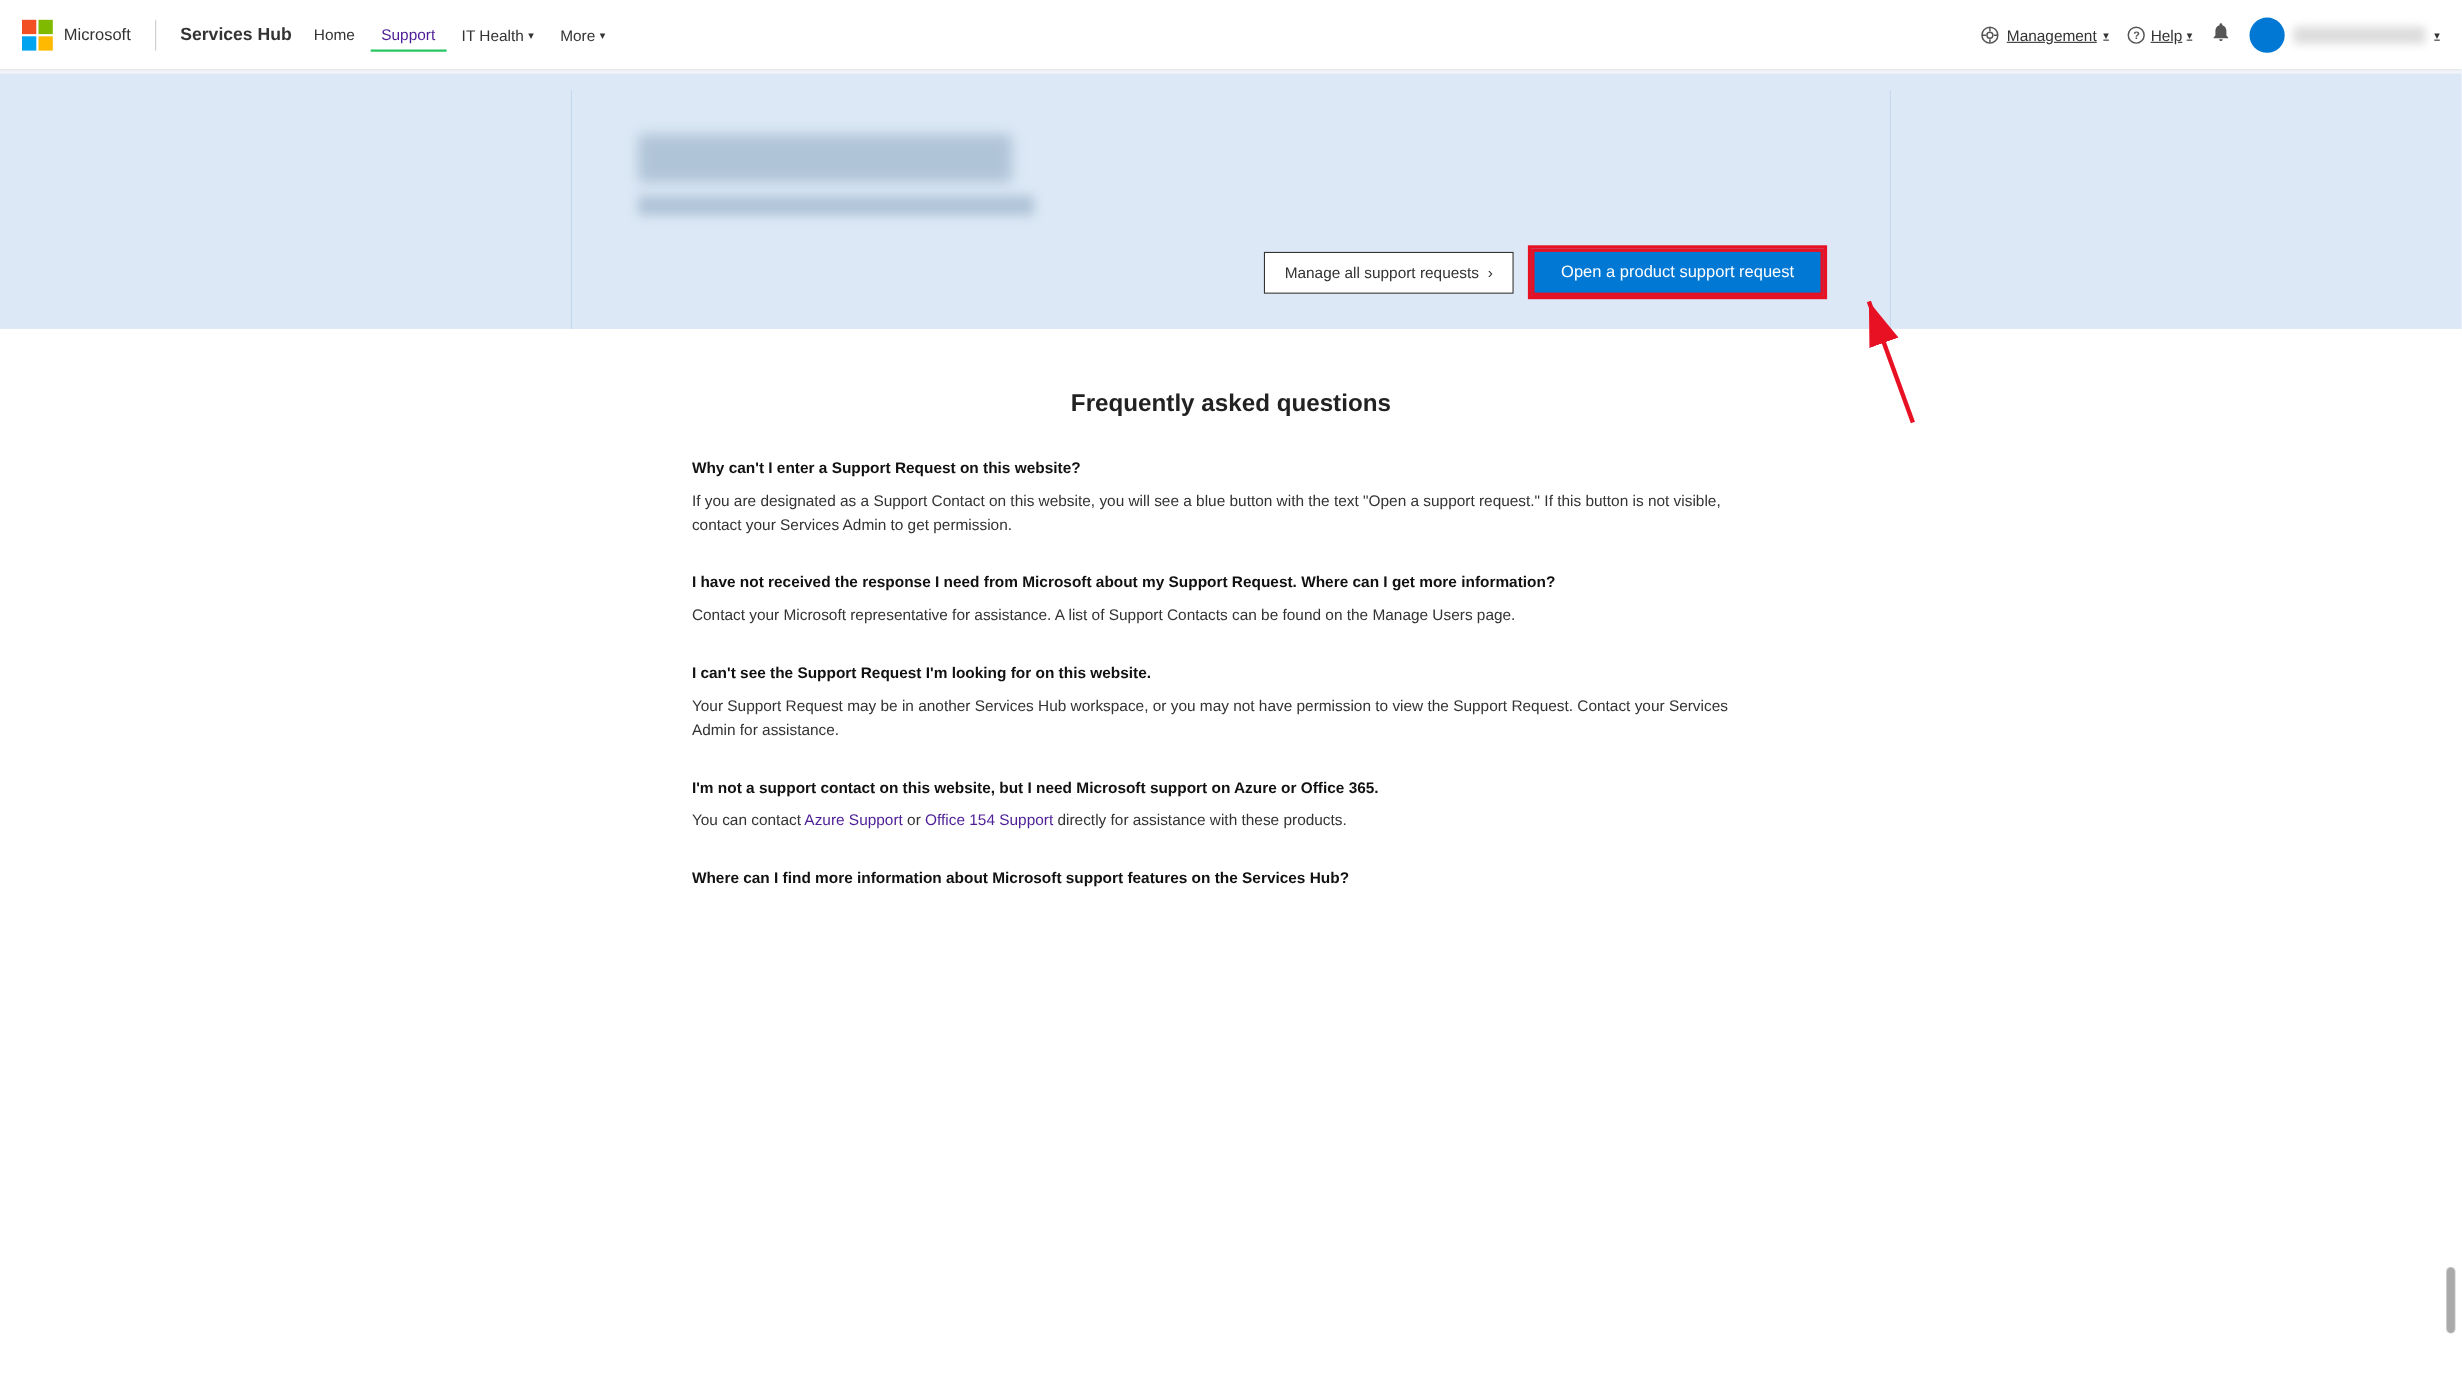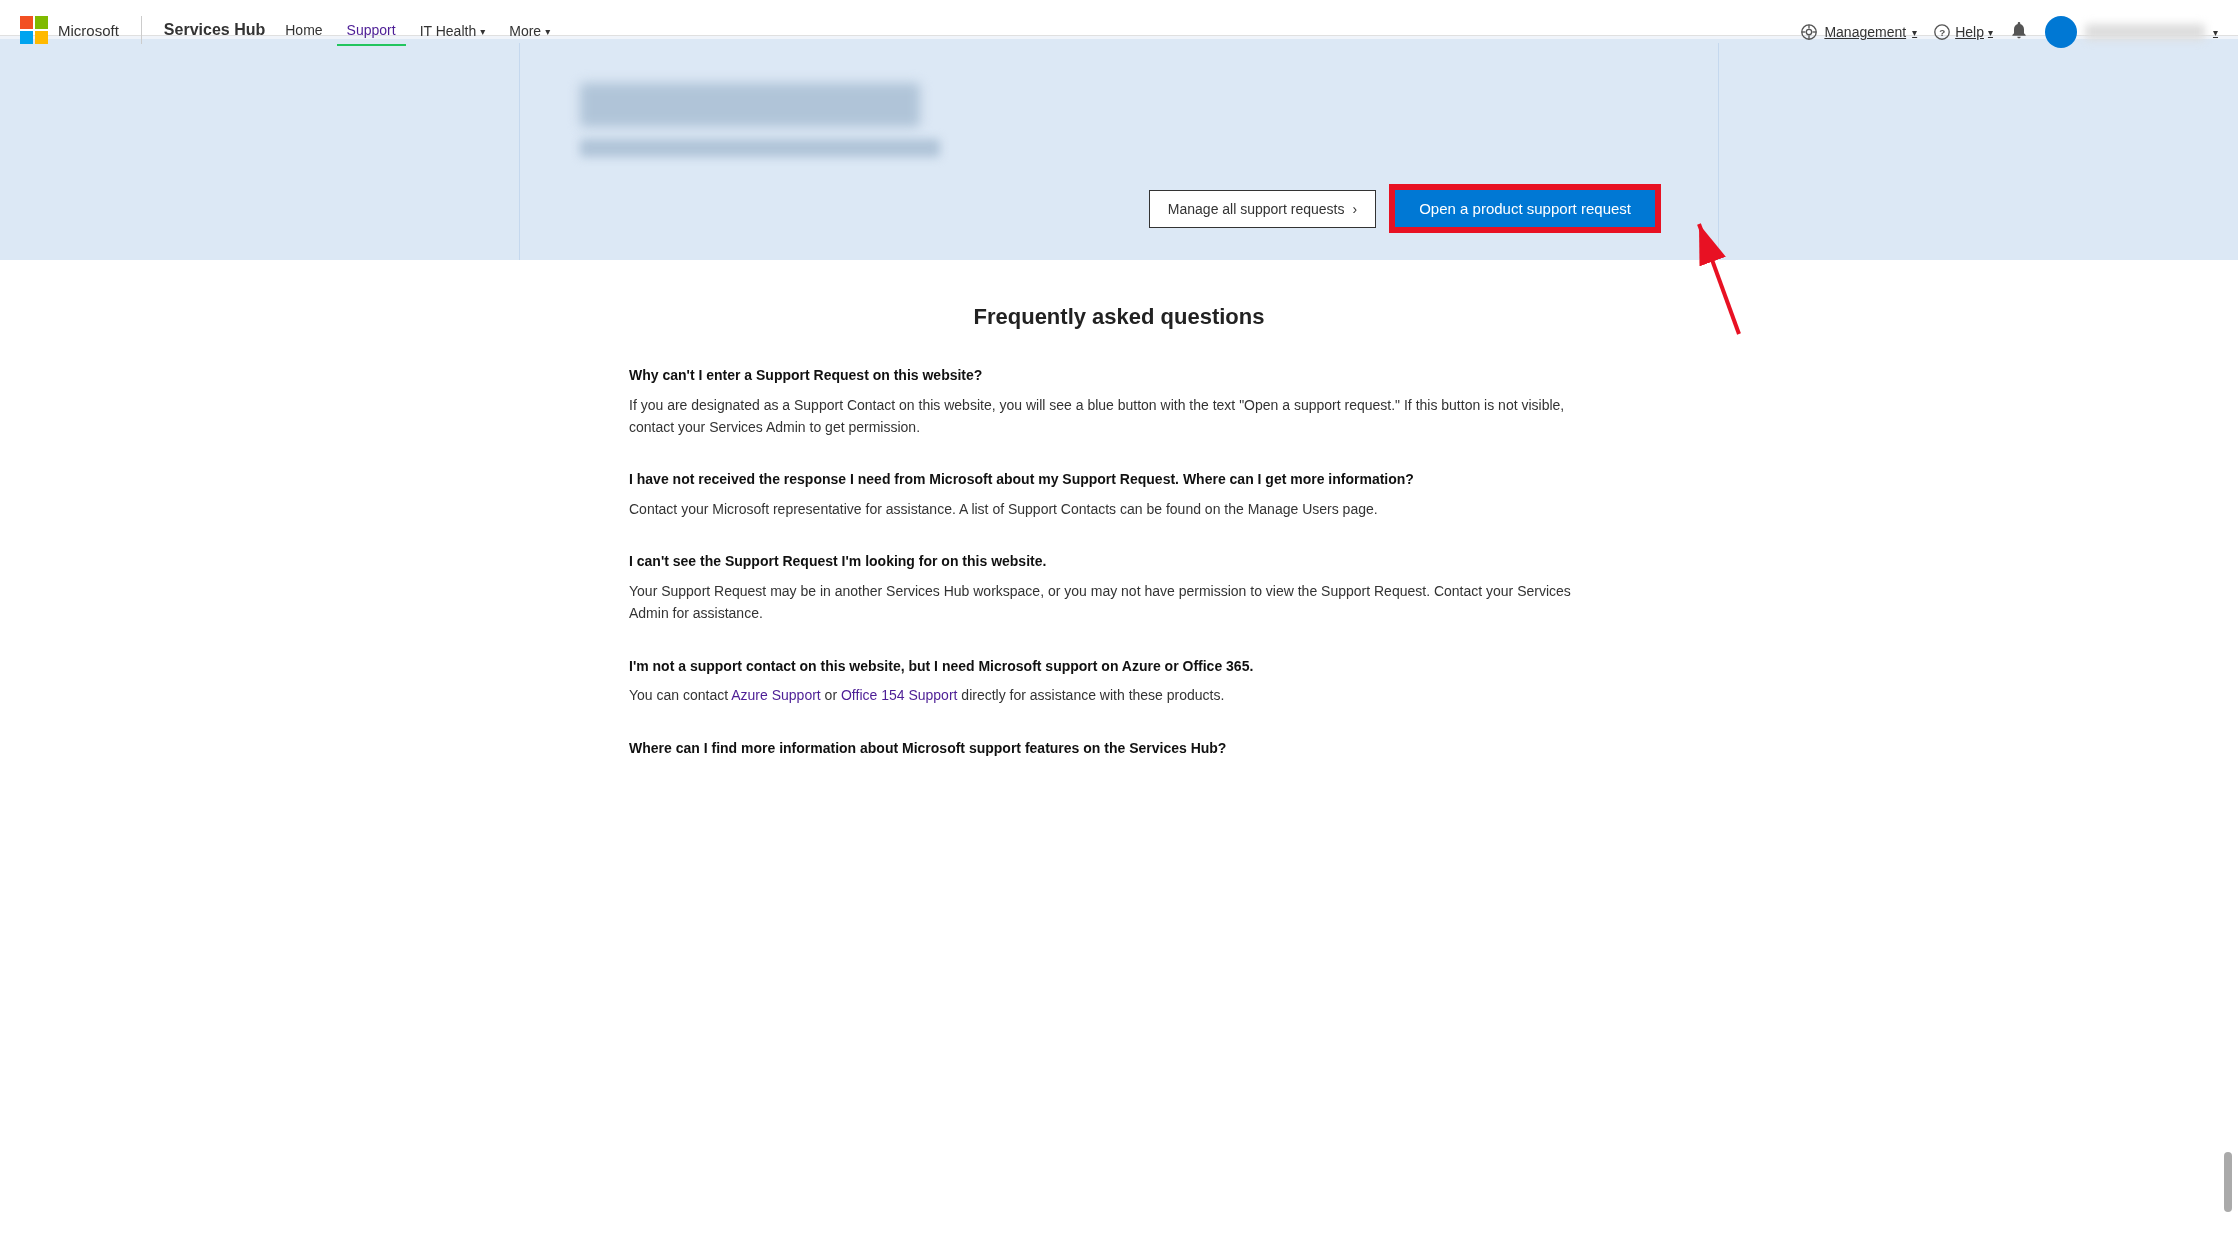--- a/index.html
+++ b/index.html
@@ -1,23 +1,23 @@
 <!DOCTYPE html>
 <html><head>
   <meta charset="utf-8">
   <style>
     * { box-sizing: border-box; margin: 0; padding: 0; }
     body { font-family: 'Segoe UI', Arial, sans-serif; font-size: 14px; color: #333; background: #fff; }
 
     
     .navbar {
       display: flex;
-      align-items: flex-start;
-      padding: 16px 20px;
-      height: 36px;
+      align-items: center;
+      padding: 0 20px;
+      height: 64px;
       background: #fff;
       border-bottom: 1px solid #e0e0e0;
       position: relative;
     }
     .navbar-brand {
       display: flex;
       align-items: center;
       gap: 10px;
       margin-right: 10px;
     }
@@ -117,21 +117,21 @@
       height: 16px;
       background: #ddd;
       border-radius: 3px;
       filter: blur(4px);
     }
 
     
     .hero {
       background: #dce8f5;
       padding: 40px 60px 30px 60px;
-      margin: 4px auto;
+      margin: 15px auto;
       max-width: 1200px;
       border-left: 1px solid #c5d8ee;
       border-right: 1px solid #c5d8ee;
     }
     .hero-title-blur {
       width: 340px;
       height: 44px;
       background: #b0c4d8;
       border-radius: 4px;
       filter: blur(6px);

